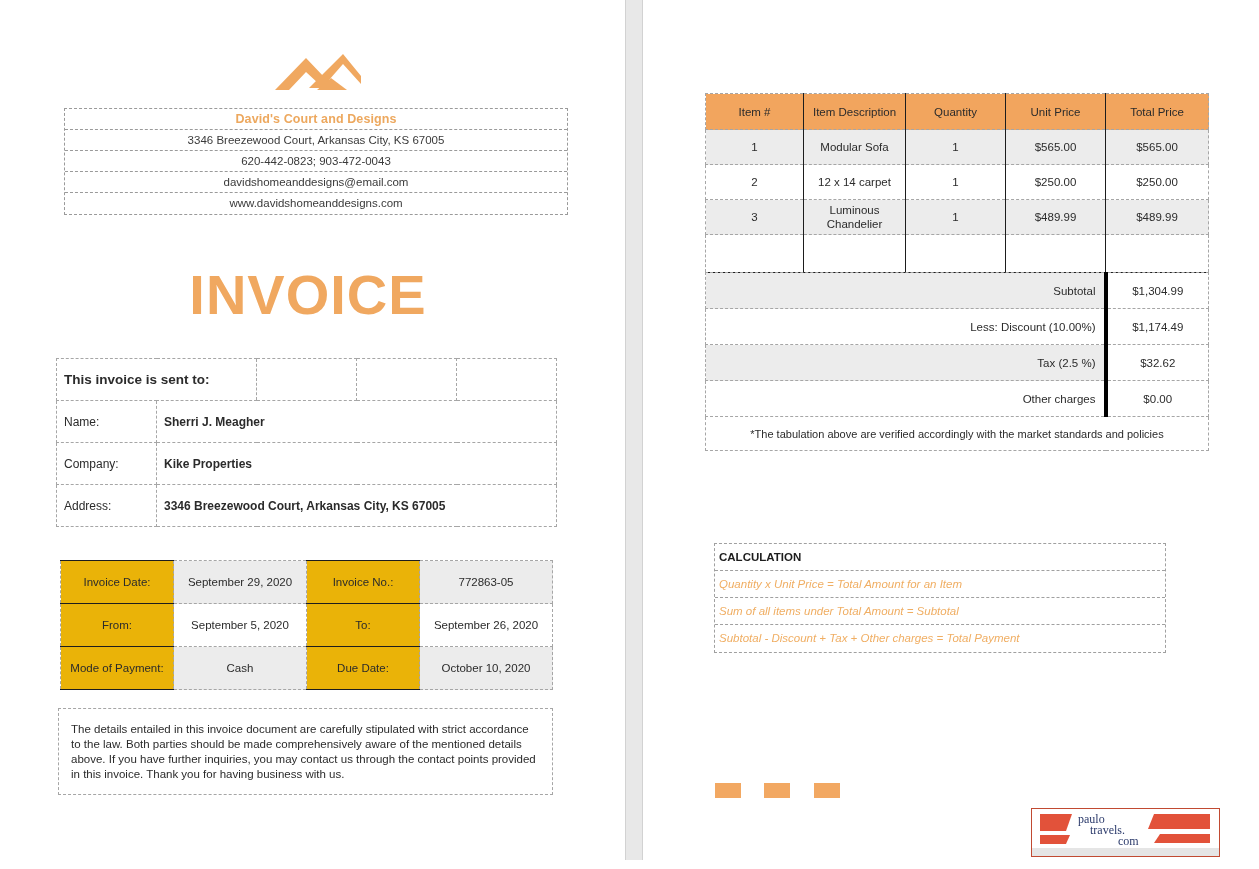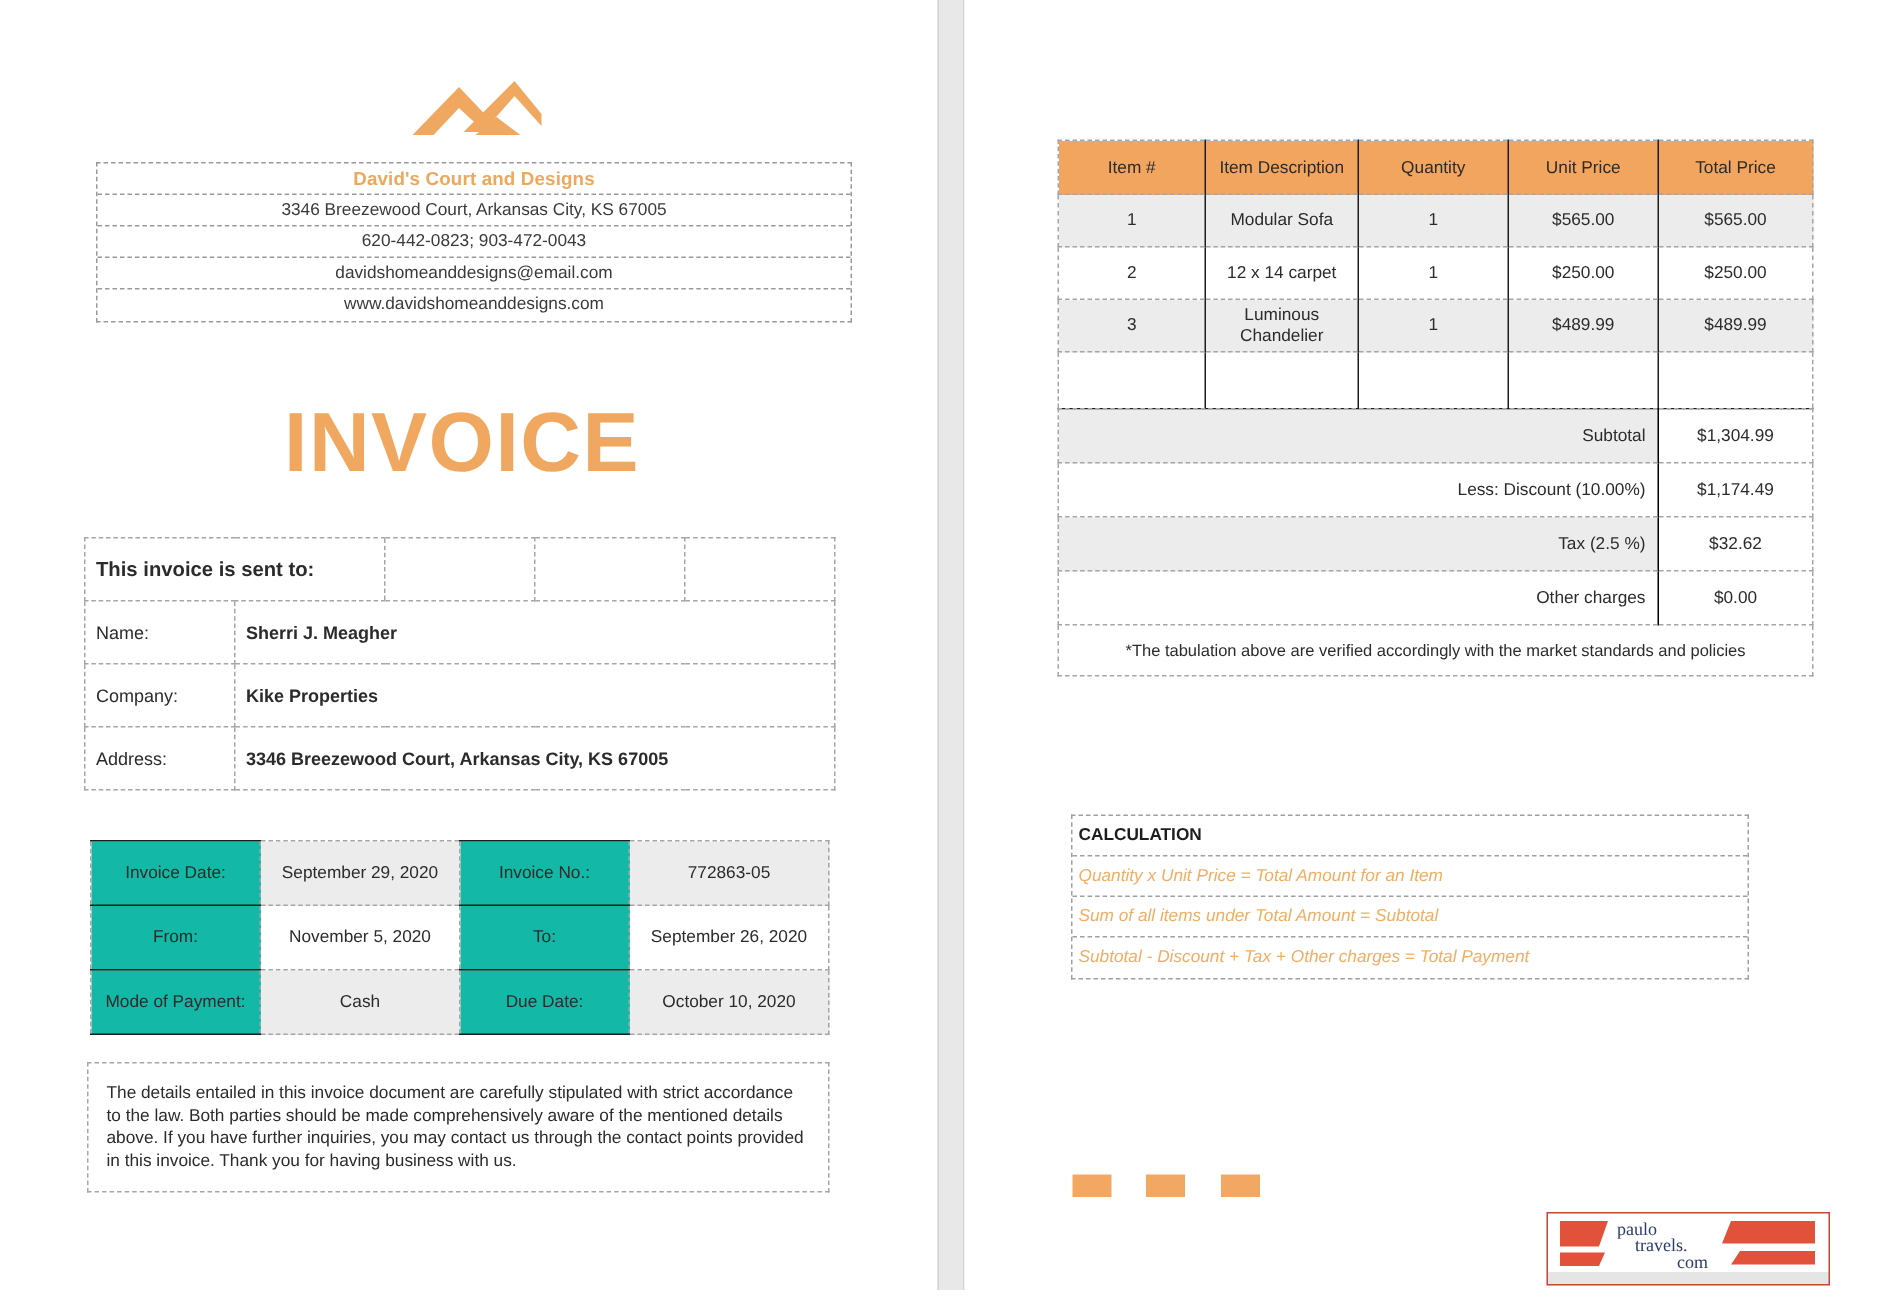--- a/index.html
+++ b/index.html
@@ -124,21 +124,21 @@
   }
   #details-table td {
     height: 43px;
     font-size: 11.5px;
     text-align: center;
     vertical-align: middle;
     box-sizing: border-box;
     padding: 2px 4px;
   }
   #details-table .lbl {
-    background: #14b8a6;
+    background: #eab308;
     border-top: 1px solid #1d1d1d;
     border-bottom: 1px solid #1d1d1d;
     border-left: 1px dashed #a6a6a6;
     border-right: 1px dashed #a6a6a6;
     width: 113px;
     color: #2b2b2b;
   }
   #details-table .val {
     border: 1px dashed #a6a6a6;
     width: 133px;
@@ -223,21 +223,21 @@
     font-size: 11.5px;
     height: 36px;
     vertical-align: middle;
     box-sizing: border-box;
     color: #2b2b2b;
     padding: 3px 8px;
   }
   #totals-table .t-label {
     text-align: right;
     width: 400px;
-    border-right: 1px solid #000000;
+    border-right: 4px solid #000000;
   }
   #totals-table .t-value { text-align: center; width: 103px; }
   #totals-table tr.shade td { background: #ececec; }
   #totals-table tr.shade td.t-value { background: #ffffff; }
   #totals-table .grand-label { font-size: 13.5px; }
   #totals-table .grand-value { font-weight: bold; font-size: 13px; }
   #totals-table .note-cell {
     text-align: center;
     font-size: 11px;
     height: 34px;
@@ -340,21 +340,21 @@
   <table id="details-table">
     <tbody>
       <tr>
         <td class="lbl">Invoice Date:</td>
         <td class="val shade">September 29, 2020</td>
         <td class="lbl">Invoice No.:</td>
         <td class="val shade">772863-05</td>
       </tr>
       <tr>
         <td class="lbl">From:</td>
-        <td class="val plain">November 5, 2020</td>
+        <td class="val plain">September 5, 2020</td>
         <td class="lbl">To:</td>
         <td class="val plain">September 26, 2020</td>
       </tr>
       <tr>
         <td class="lbl">Mode of Payment:</td>
         <td class="val shade">Cash</td>
         <td class="lbl">Due Date:</td>
         <td class="val shade">October 10, 2020</td>
       </tr>
     </tbody>

